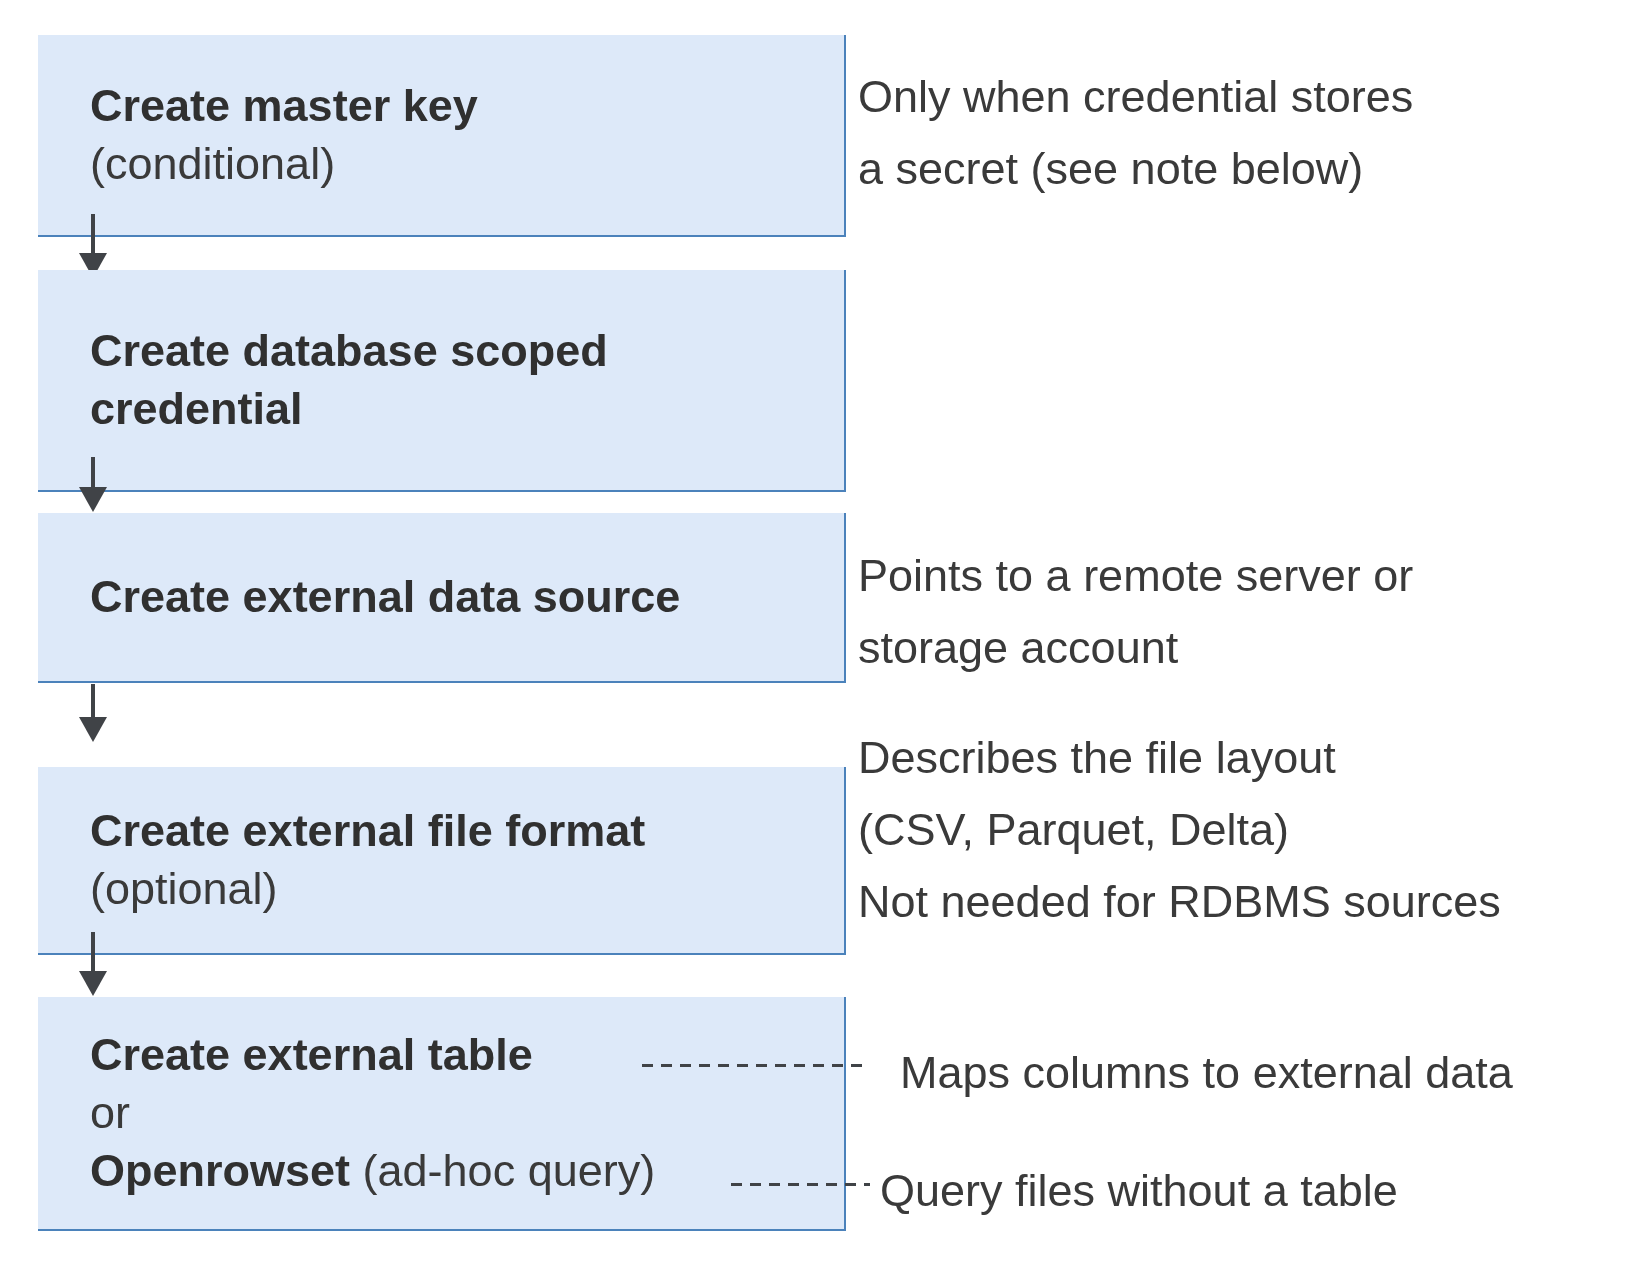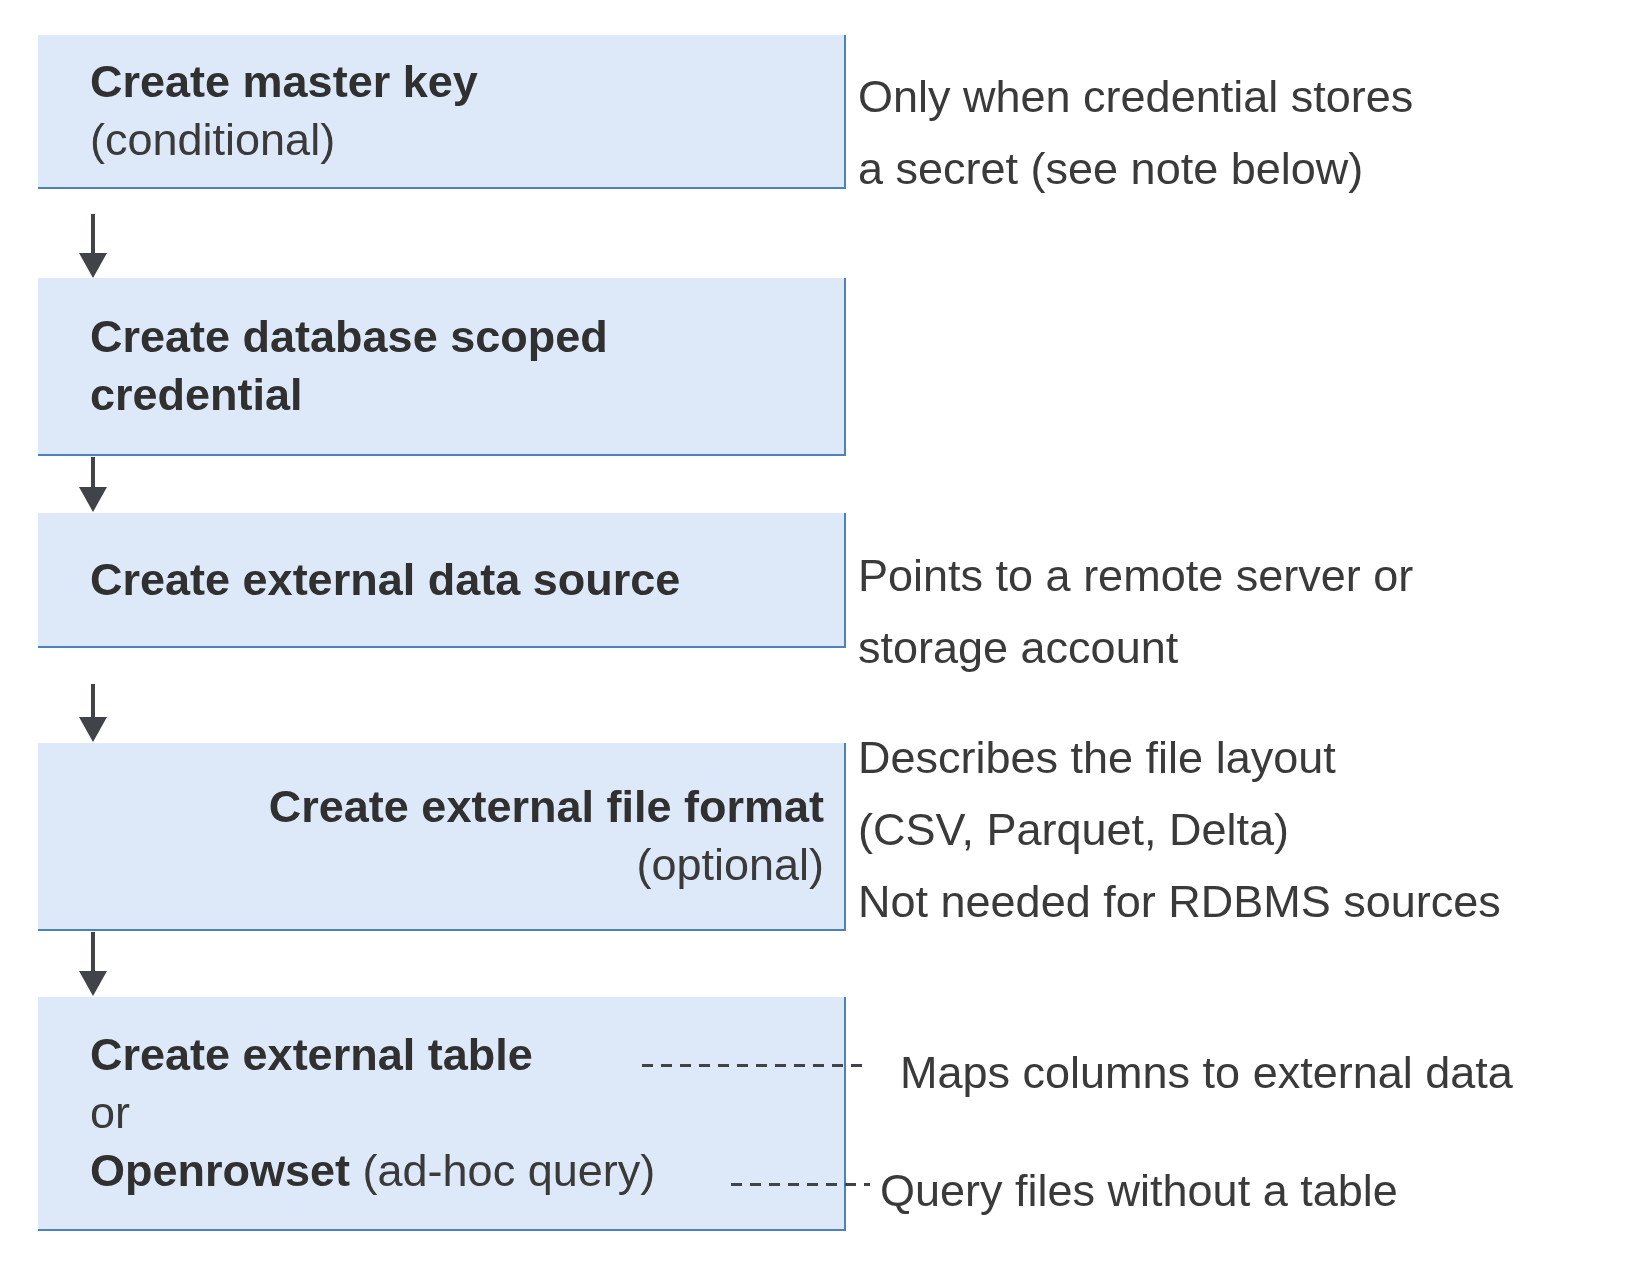--- a/index.html
+++ b/index.html
@@ -19,24 +19,24 @@
     overflow:hidden;
   }
   .flow-box{
     position:absolute;left:38px;width:808px;
     background:var(--box-fill);
     border-right:2px solid var(--box-border);
     border-bottom:2px solid var(--box-border);
     display:flex;flex-direction:column;justify-content:center;
     padding-left:52px;padding-right:20px;
   }
-  .box-1{top:35px;height:154px;}
-  .box-2{top:278px;height:178px;}
-  .box-3{top:513px;height:135px;}
-  .box-4{top:743px;height:188px;text-align:right;}
+  .box-1{top:35px;height:202px;}
+  .box-2{top:270px;height:222px;}
+  .box-3{top:513px;height:170px;}
+  .box-4{top:767px;height:188px;}
   .box-5{top:997px;height:234px;justify-content:flex-start;padding-top:29px;}
   .box-line{font-size:45px;line-height:58px;color:var(--body-color);white-space:pre-line;}
   .bold{font-weight:bold;color:var(--title-color);}
   .arrow{
     position:absolute;left:79px;width:28px;
     display:flex;flex-direction:column;align-items:center;
   }
   .arrow-1{top:214px;height:64px;}
   .arrow-2{top:457px;height:55px;}
   .arrow-3{top:684px;height:58px;}

